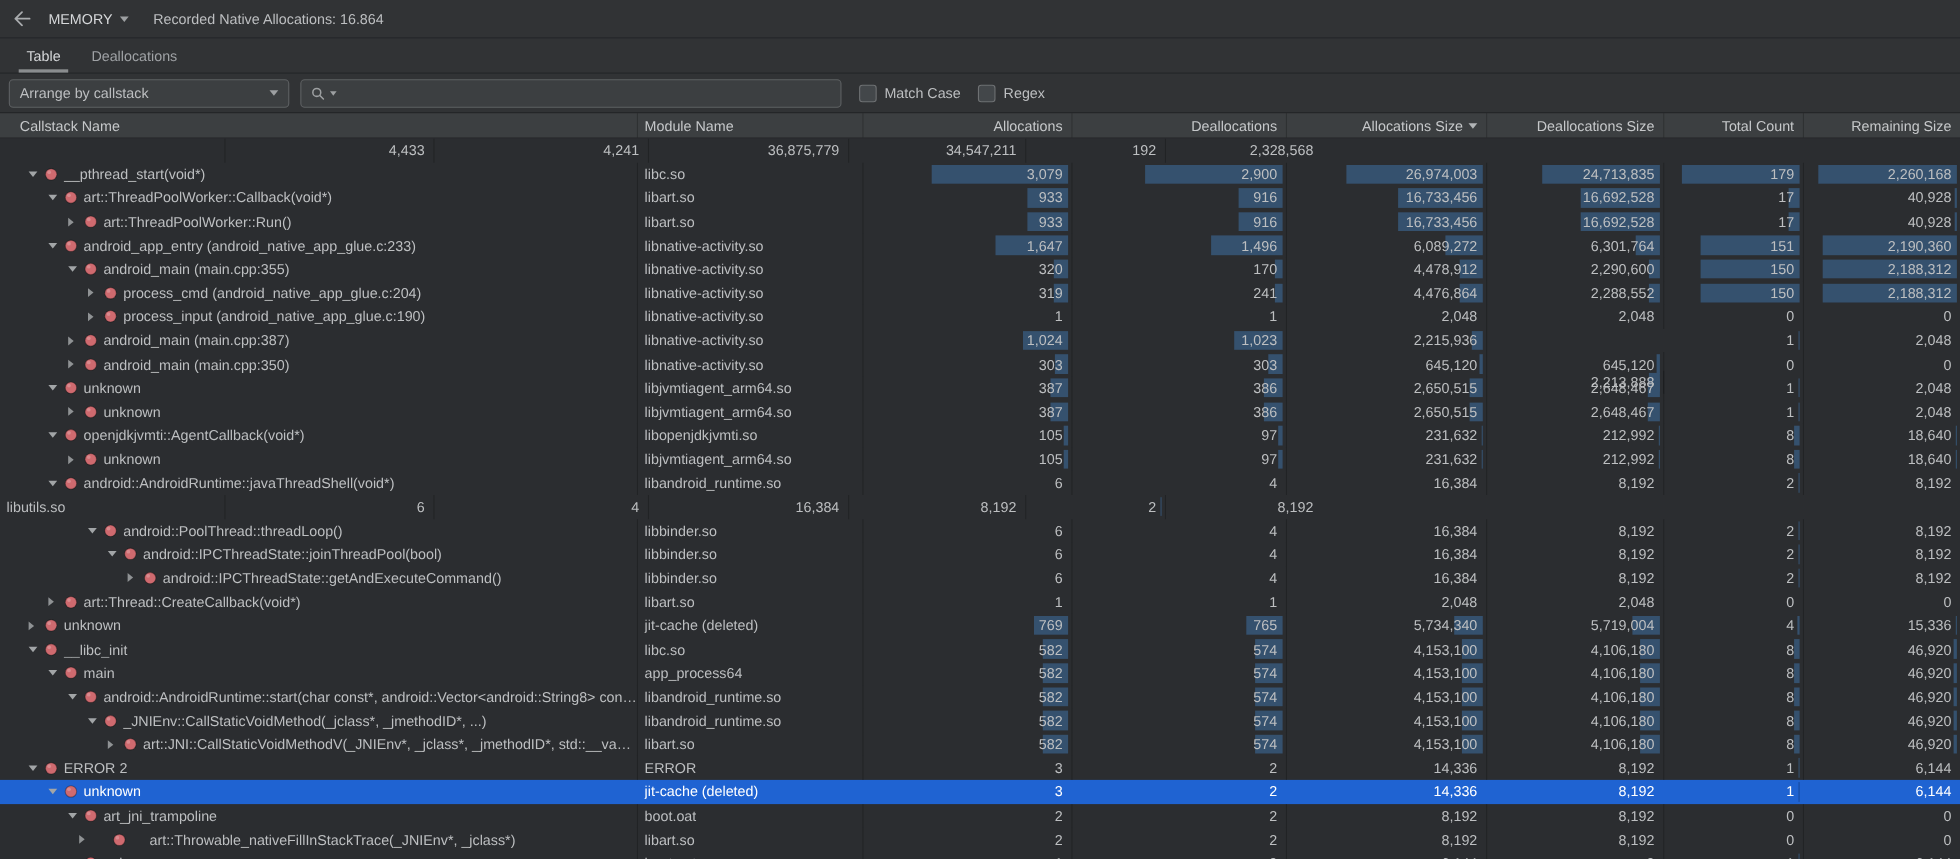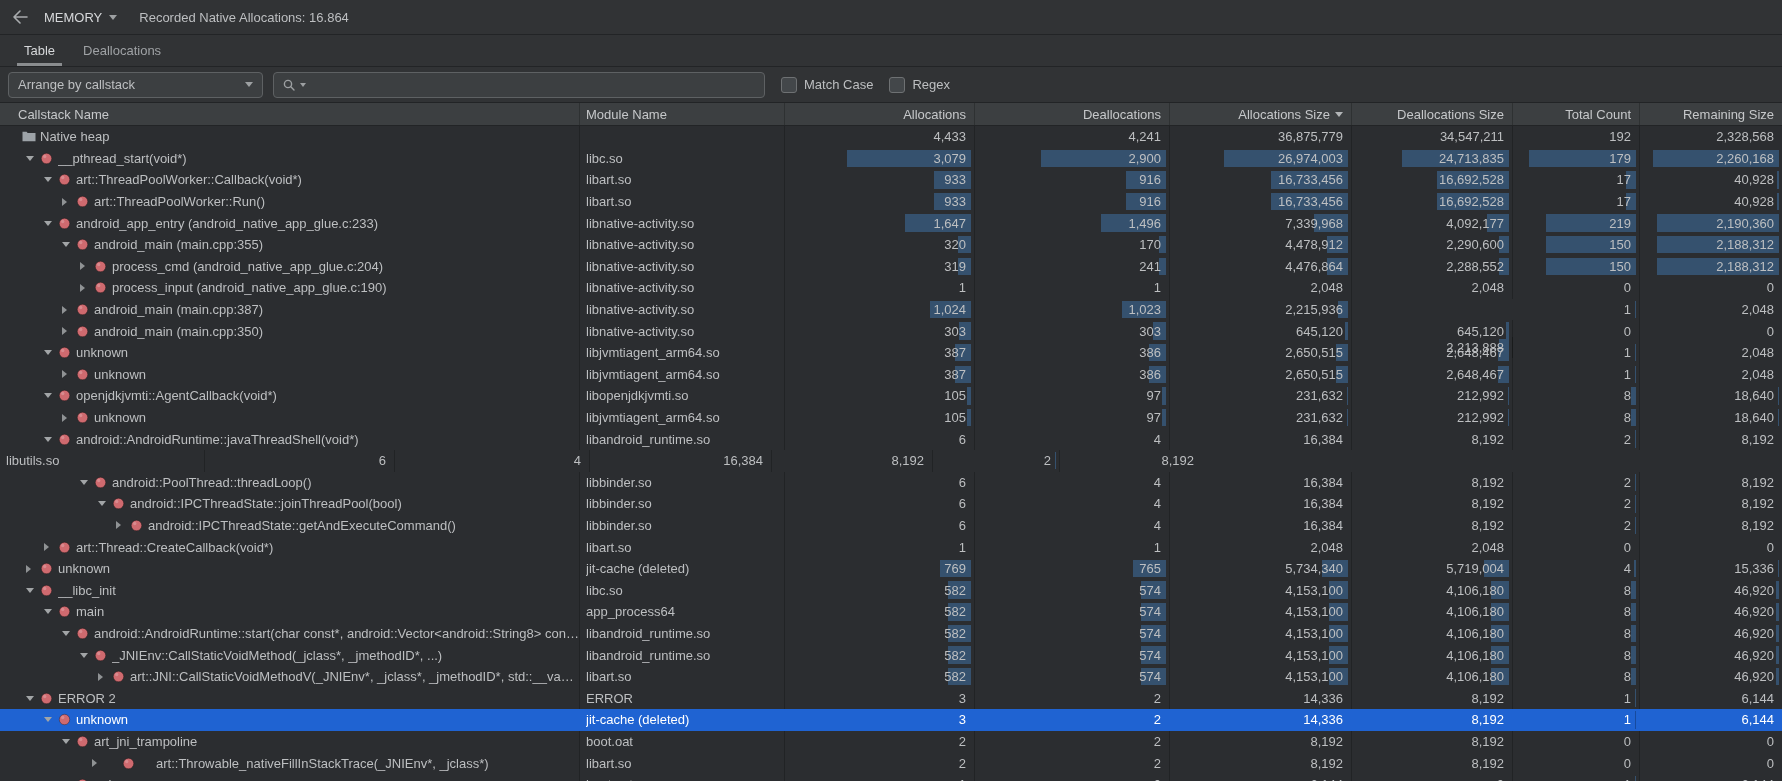--- a/index.html
+++ b/index.html
@@ -150,29 +150,20 @@
     </div>
     <div class="hcell right" style="width: 127px;">
       <span>Total Count</span>
     </div>
     <div class="hcell right" style="width: 142px;">
       <span>Remaining Size</span>
     </div>
   </div>
 <div class="rows" id="rows">
     <div class="row">
-      <div class="cell name-cell" style="width: 580px; padding-left: 8px;">
-        <span class="tree-arrow none"></span>
-        <span class="row-icon">
-          <svg width="14" height="13" viewBox="0 0 14 13" aria-hidden="true">
-            <path fill="var(--icon-folder)" d="M0.5 1.8 H4.6 L5.6 3 H13.5 V11.3 H0.5 Z"></path>
-          </svg>
-        </span>
-        <span class="name-text">Native heap</span>
-      </div>
       <div class="cell module-cell" style="width: 205px;">
         <span class="name-text"></span>
       </div>
       <div class="cell num-cell" style="width: 190px;">
         <span class="num-text">4,433</span>
       </div>
       <div class="cell num-cell" style="width: 195px; justify-content: flex-end;">
         <span class="num-text">4,241</span>
       </div>
       <div class="cell num-cell" style="width: 182px;">
@@ -334,29 +325,29 @@
       <div class="cell num-cell" style="width: 190px;">
         <span class="bar" style="width: 66px;"></span>
         <span class="num-text">1,647</span>
       </div>
       <div class="cell num-cell" style="width: 195px;">
         <span class="bar" style="width: 65px;"></span>
         <span class="num-text">1,496</span>
       </div>
       <div class="cell num-cell" style="width: 182px;">
         <span class="bar" style="width: 34px;"></span>
-        <span class="num-text">7,339,968</span>
+        <span class="num-text">6,089,272</span>
       </div>
       <div class="cell num-cell" style="width: 161px;">
         <span class="bar" style="width: 22px;"></span>
-        <span class="num-text">4,092,177</span>
+        <span class="num-text">6,301,764</span>
       </div>
       <div class="cell num-cell" style="width: 127px;">
         <span class="bar" style="width: 90px;"></span>
-        <span class="num-text">219</span>
+        <span class="num-text">151</span>
       </div>
       <div class="cell num-cell" style="width: 142px;">
         <span class="bar" style="width: 122px;"></span>
         <span class="num-text">2,190,360</span>
       </div>
     </div>
     <div class="row">
       <div class="cell name-cell" style="width: 580px; padding-left: 62px;">
         <span class="tree-arrow expanded">
           <i></i>
@@ -1287,21 +1278,21 @@
         <span class="num-text">8,192</span>
       </div>
       <div class="cell num-cell" style="width: 127px;">
         <span class="num-text">0</span>
       </div>
       <div class="cell num-cell" style="width: 142px;">
         <span class="num-text">0</span>
       </div>
     </div>
     <div class="row">
-      <div class="cell name-cell" style="width: 580px; padding-left: 92px; gap: 16px;">
+      <div class="cell name-cell" style="width: 580px; padding-left: 72px; gap: 16px;">
         <span class="tree-arrow collapsed">
           <i></i>
         </span>
         <span class="row-icon">
           <svg width="13" height="13" viewBox="0 0 13 13" aria-hidden="true">
             <circle cx="6.5" cy="6.5" r="5.2" fill="var(--icon-method)"></circle>
             <circle cx="6.5" cy="6.5" r="5.2" fill="none" stroke="rgba(0,0,0,0.3)"></circle>
             <circle cx="4.7" cy="4.5" r="1.7" fill="rgba(255,255,255,0.22)"></circle>
           </svg>
         </span>

